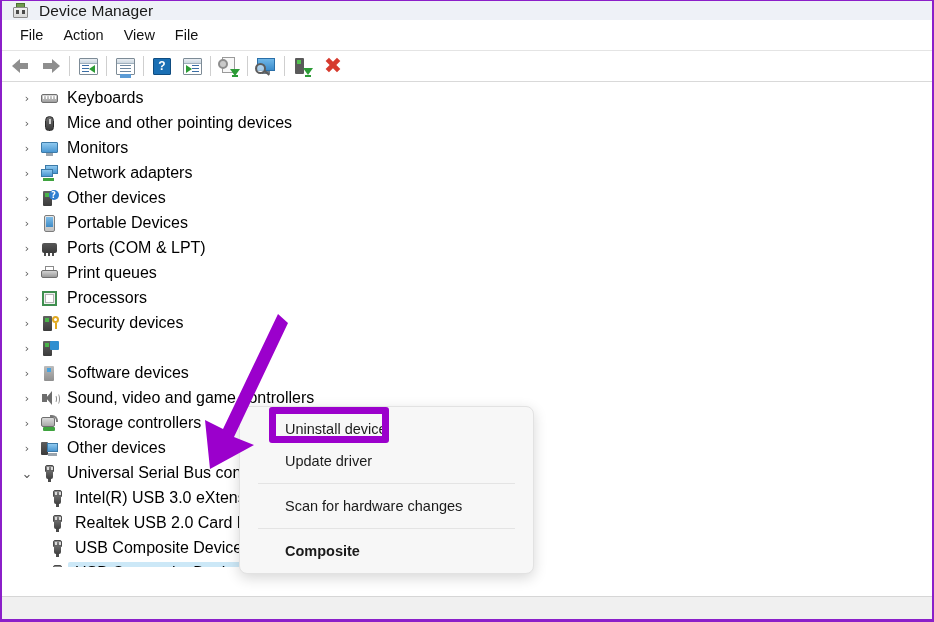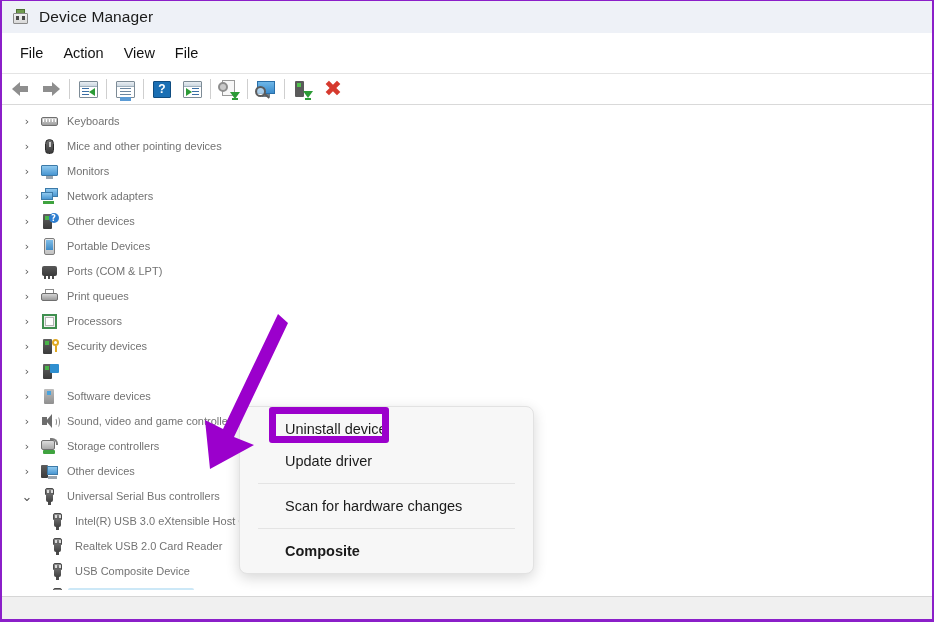--- a/index.html
+++ b/index.html
@@ -24,21 +24,21 @@
     border-left: 2px solid #8B1FC9;
     border-right: 2px solid #8B1FC9;
     border-top: 1px solid #8B1FC9;
     border-bottom: 3px solid #8B1FC9;
     background: #ffffff;
     overflow: hidden;
   }
 
   
   .titlebar {
-    height: 32px;
+    height: 19px;
     background: #eef1f7;
     display: flex;
     align-items: center;
     padding-left: 10px;
     box-sizing: border-box;
   }
   .title-icon {
     width: 18px; height: 18px;
     margin-right: 9px;
     position: relative;
@@ -70,21 +70,21 @@
     box-sizing: border-box;
   }
   .title-text {
     font-size: 15.5px;
     color: #1a1a1a;
     letter-spacing: 0.1px;
   }
 
   
   .menubar {
-    height: 41px;
+    height: 31px;
     background: #ffffff;
     display: flex;
     align-items: center;
     padding-left: 8px;
     border-bottom: 1px solid #e4e4e4;
     box-sizing: border-box;
   }
   .menu-item {
     font-size: 14.5px;
     color: #111111;
@@ -343,22 +343,22 @@
   .icon-slot {
     width: 22px;
     height: 20px;
     flex: none;
     display: flex;
     align-items: center;
     justify-content: center;
     position: relative;
   }
   .label {
-    font-size: 11px;
-    color: #737373;
+    font-size: 16px;
+    color: #000000;
     padding: 2px 4px 3px 7px;
     border-radius: 2px;
   }
 
   
   .ic { position: relative; width: 17px; height: 17px; }
 
   .ic-keyboard .kb {
     position: absolute; left: 0; top: 4px;
     width: 17px; height: 9px;

